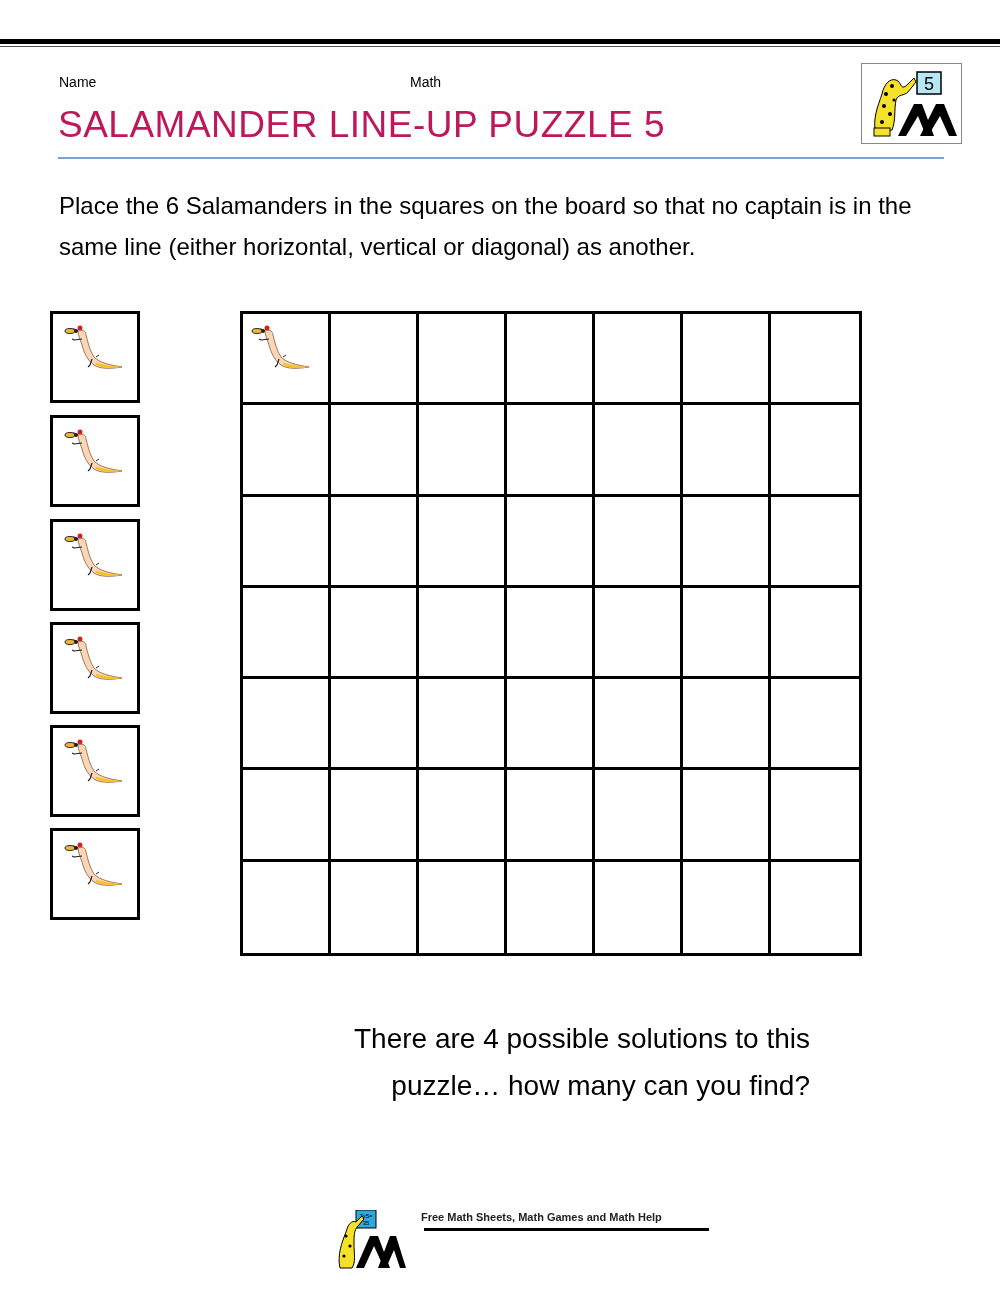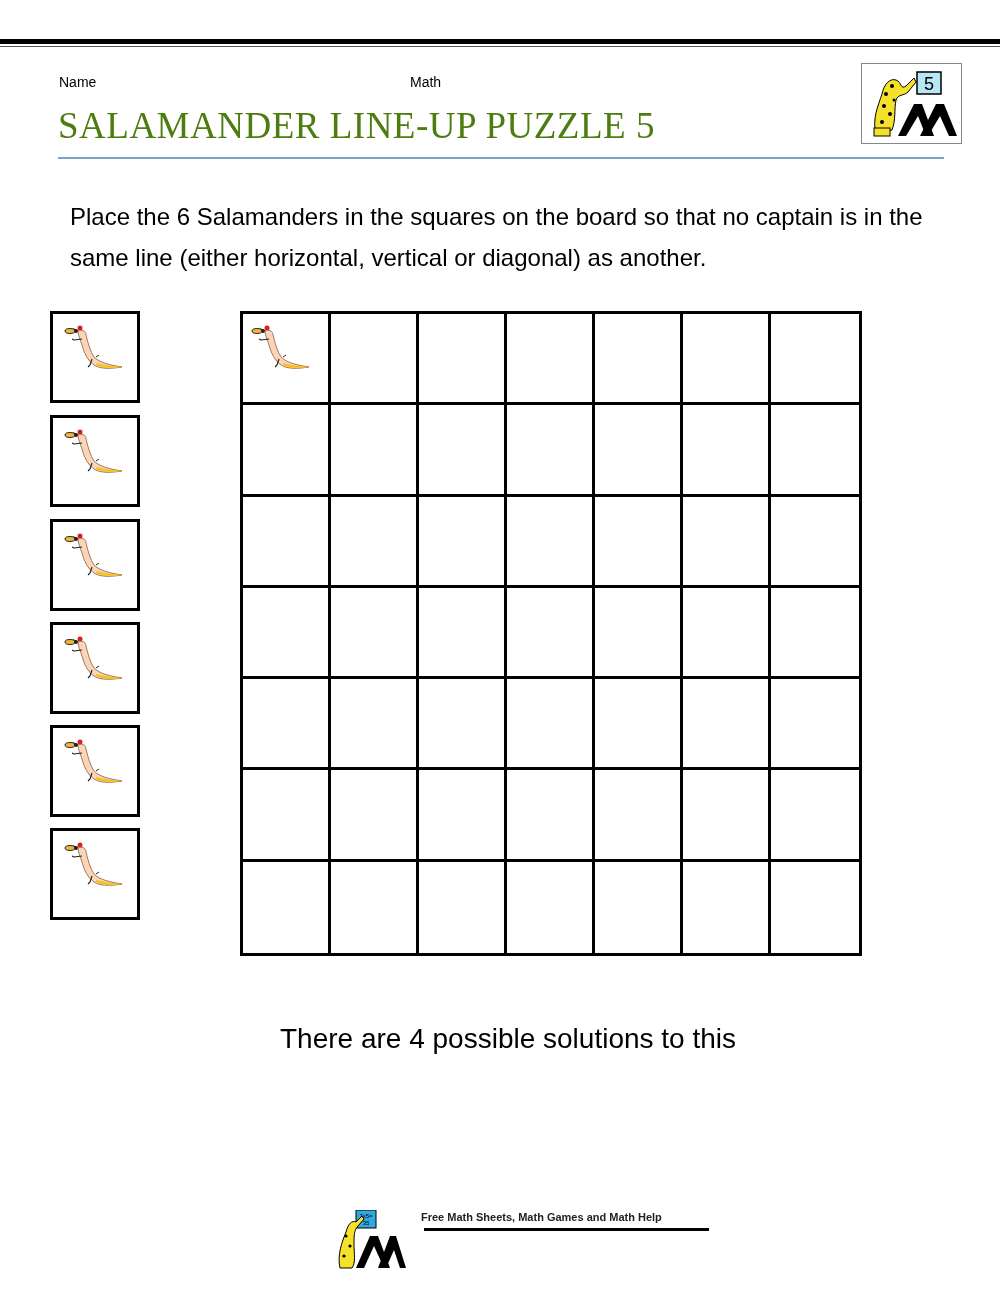--- a/index.html
+++ b/index.html
@@ -1,29 +1,29 @@
 <!DOCTYPE html>
 <html><head>
 <meta charset="utf-8">
 <style>
   html, body { margin:0; padding:0; background:#ffffff; }
   body { width:1000px; height:1294px; position:relative; overflow:hidden; font-family:"Liberation Sans", sans-serif; color:#000; }
   .top-rule-thick { position:absolute; left:0; top:39px; width:1000px; height:5px; background:#000; }
   .top-rule-thin { position:absolute; left:0; top:46px; width:1000px; height:1px; background:#555; }
   .label-small { position:absolute; top:61px; font-size:14px; font-family:"Liberation Sans", sans-serif;margin-top:13px; }
-  .title { position:absolute; left:58px; top:104px; font-family:Liberation Serif, serif; font-size:37px; color:#4d7c0f; letter-spacing:0.5px; white-space:nowrap; margin:0; font-weight:normal; }
+  .title { position:absolute; left:58px; top:104px; font-family:Liberation Sans, sans-serif; font-size:37px; color:#be185d; letter-spacing:0.5px; white-space:nowrap; margin:0; font-weight:normal; }
   .title-rule { position:absolute; left:58px; top:157px; width:886px; height:2px; background:#7da1cf; }
   .logo-box { position:absolute; left:861px; top:63px; width:101px; height:81px; border:1px solid #888; background:#fff; box-sizing:border-box; }
   .instructions { position:absolute; left:59px; top:185px; width:900px; font-size:24px; line-height:41px; font-family:"Liberation Sans", sans-serif; }
   .tile { position:absolute; left:50px; width:90px; height:92px; border:3px solid #000; box-sizing:border-box; background:#fff; }
   .board { position:absolute; left:240px; top:311px; width:622px; height:645px; border:3px solid #000; box-sizing:border-box; display:grid; grid-template-columns:repeat(7,1fr); grid-template-rows:repeat(7,1fr); background:#fff; }
   .cell { border-right:3px solid #000; border-bottom:3px solid #000; position:relative; }
   .cell.last-col { border-right:none; }
   .cell.last-row { border-bottom:none; }
-  .closing { position:absolute; left:280px; top:1015px; width:530px; text-align:left; font-size:28px; line-height:47px; font-family:"Liberation Sans", sans-serif; }
+  .closing { position:absolute; left:280px; top:1015px; width:530px; text-align:right; font-size:28px; line-height:47px; font-family:"Liberation Sans", sans-serif; }
   .footer-logo { position:absolute; left:326px; top:1200px; width:384px; height:74px;text-decoration:underline; }
   .footer-tagline { position:absolute; left:95px; top:11px; font-size:11px; font-weight:bold; color:#222; white-space:nowrap; }
   .footer-rule { position:absolute; left:98px; top:28px; width:285px; height:3px; background:#000; }
   .footer-site { position:absolute; left:98px; top:35px; font-size:26px; font-weight:bold; letter-spacing:1px; color:#fff; -webkit-text-stroke:1.4px #000; white-space:nowrap; font-family:"DejaVu Sans", sans-serif; }
   .sal { position:absolute; left:8px; top:10px; width:72px; height:60px; }
 </style>
 </head>
 <body>
 
 <div class="top-rule-thick"></div>
@@ -45,21 +45,21 @@
     <circle cx="24" cy="30" r="2" fill="#000"></circle>
       <circle cx="30" cy="22" r="2" fill="#000"></circle>
       <circle cx="22" cy="42" r="2" fill="#000"></circle>
     <circle cx="28" cy="50" r="2" fill="#000"></circle>
       <circle cx="20" cy="58" r="2" fill="#000"></circle>
       <circle cx="32" cy="36" r="1.5" fill="#000"></circle>
     <rect x="12" y="64" width="16" height="8" fill="#f5e12a" stroke="#000" stroke-width="1"></rect>
   </svg>
 </div>
 
-<p class="instructions" style="margin:11px;">Place the 6 Salamanders in the squares on the board so that no captain is in the same line (either horizontal, vertical or diagonal) as another.</p>
+<p class="instructions" style="margin:0;">Place the 6 Salamanders in the squares on the board so that no captain is in the same line (either horizontal, vertical or diagonal) as another.</p>
 
 <div id="tiles">
     <div class="tile" aria-label="salamander piece 1" style="top: 311px;">
       <div style="position: absolute; left: 9px; top: 9px;">
   <svg width="62" height="52" viewBox="0 0 62 52">
     <path d="M4,8 L12,6 L16,8" fill="none" stroke="#000" stroke-width="1"></path>
     <ellipse cx="8" cy="8" rx="5" ry="2.5" fill="#f1b43a" stroke="#000" stroke-width="0.8"></ellipse>
     <circle cx="14" cy="8" r="2" fill="#222"></circle>
     <circle cx="18" cy="5" r="2.5" fill="#d92020"></circle>
     <circle cx="20" cy="10" r="2.5" fill="#d92020"></circle>
@@ -215,20 +215,21 @@
     <div class="cell last-row"></div>
     <div class="cell last-row"></div>
     <div class="cell last-row"></div>
     <div class="cell last-row"></div>
     <div class="cell last-row"></div>
     <div class="cell last-col last-row"></div>
   </div>
 
 <div class="closing">
   <div>There are 4 possible solutions to this</div>
+  <div>puzzle… how many can you find?</div>
 </div>
 
 <div class="footer-logo">
   <svg class="sal" viewBox="0 0 72 60">
     <rect x="22" y="0" width="20" height="18" fill="#2fa8e0" stroke="#000" stroke-width="1"></rect>
     <text x="32" y="8" text-anchor="middle" font-size="6" font-family="Liberation Sans, sans-serif" fill="#000">7x5=</text>
     <text x="32" y="15" text-anchor="middle" font-size="6" font-family="Liberation Sans, sans-serif" fill="#000">35</text>
     <path d="M6,58 C3,45 8,32 12,22 C14,14 18,10 22,12 L28,6 L30,9 L24,16 C20,20 20,26 20,34 C20,44 22,52 18,58 Z" fill="#f5e12a" stroke="#000" stroke-width="1"></path>
     <circle cx="12" cy="26" r="1.6" fill="#000"></circle>
       <circle cx="16" cy="36" r="1.6" fill="#000"></circle>

